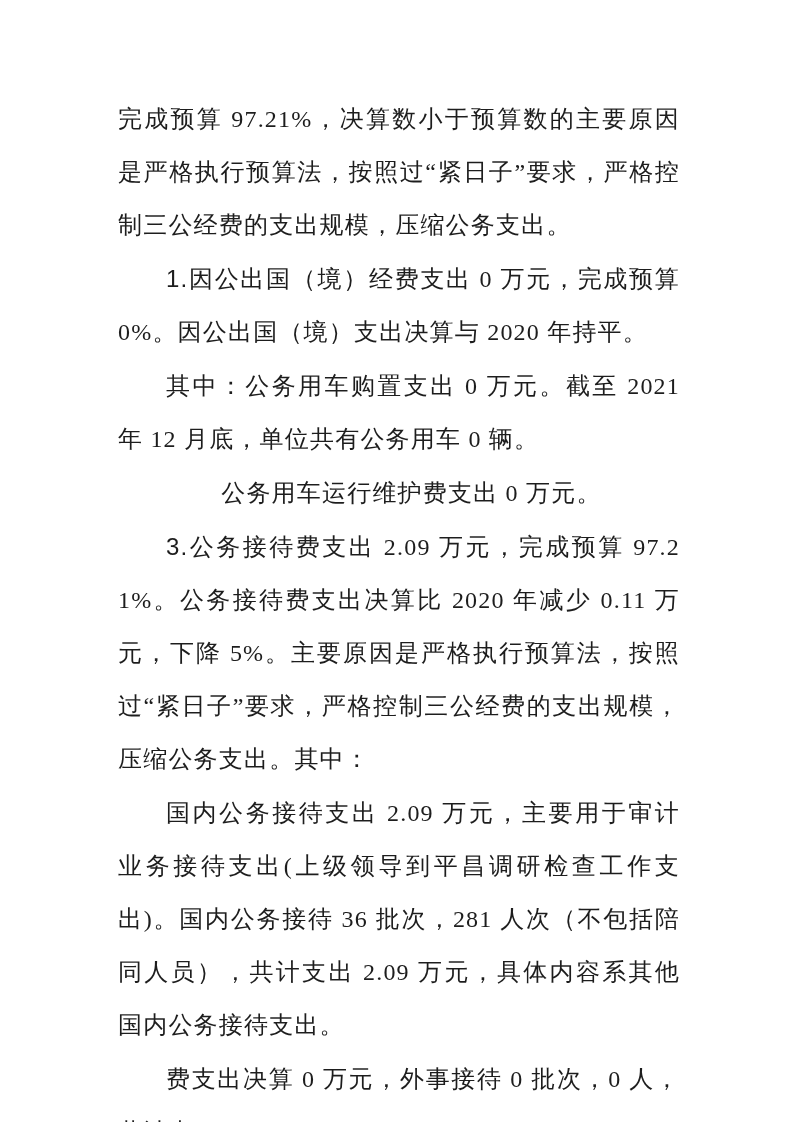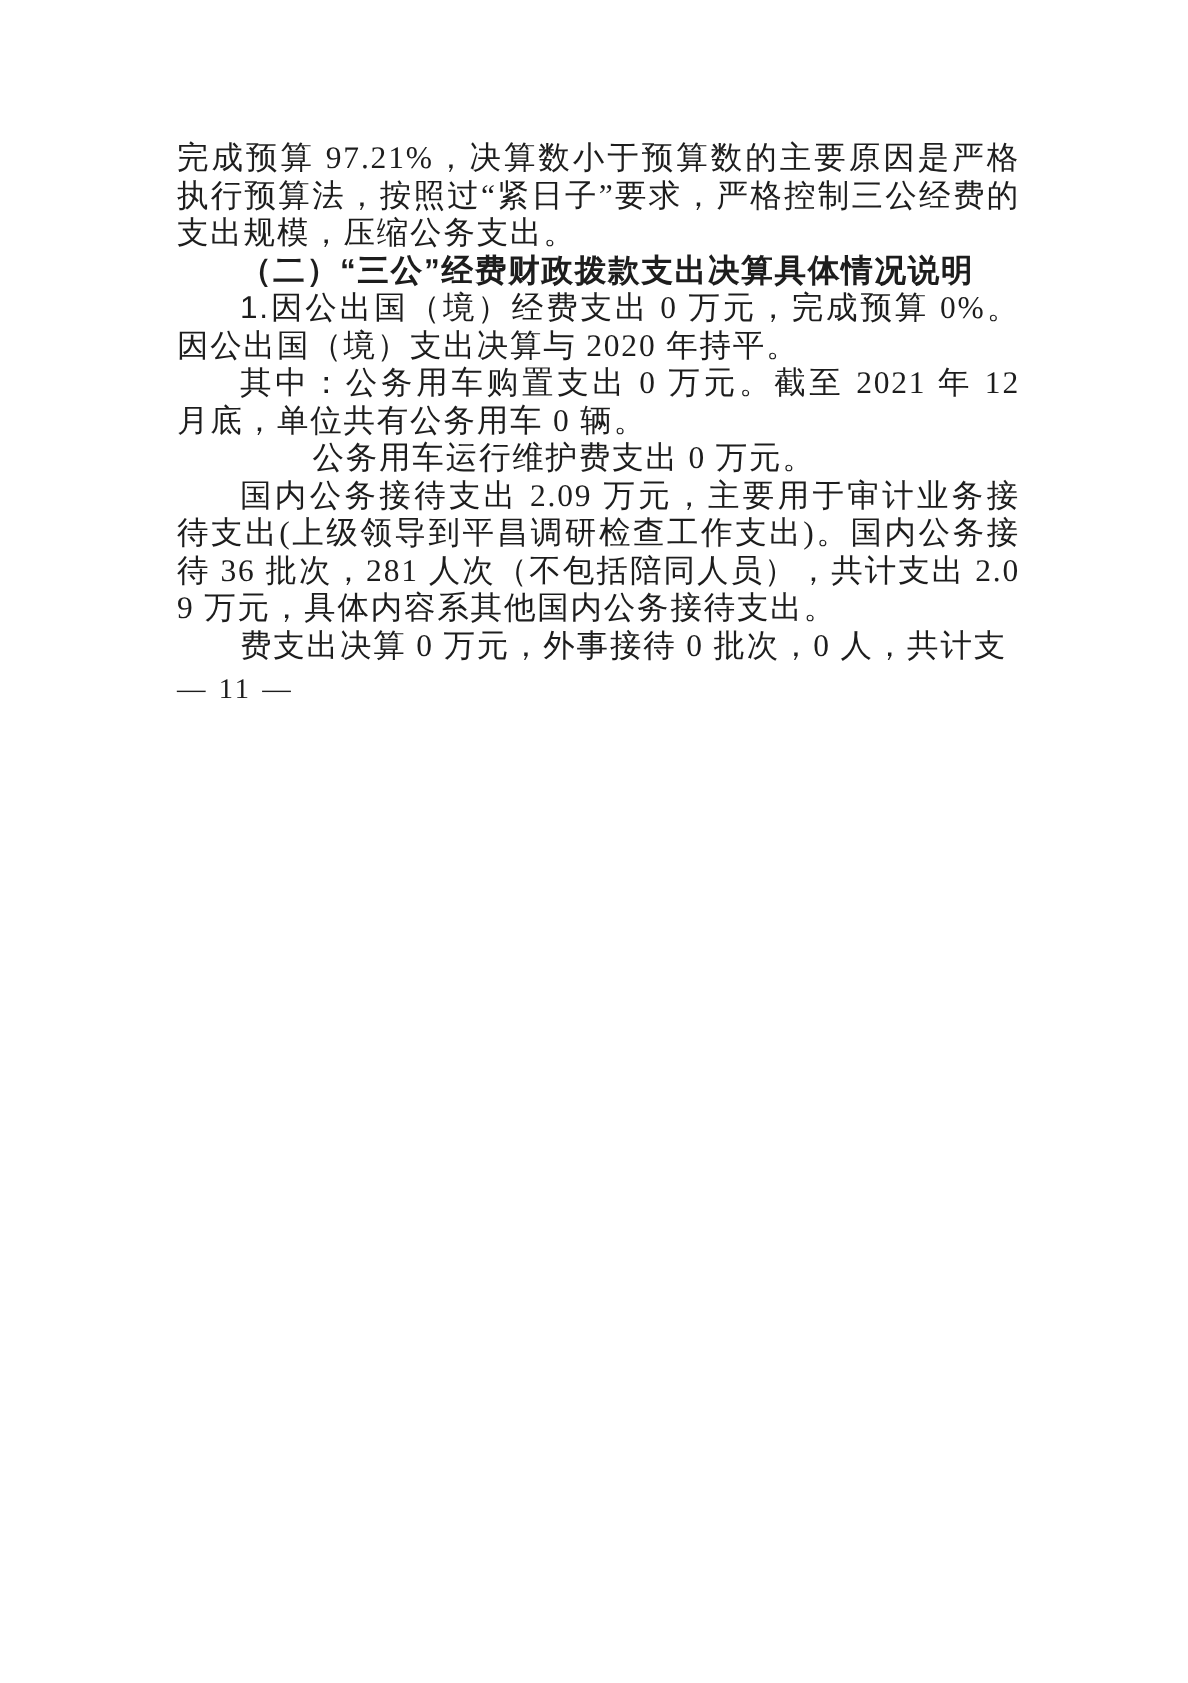--- a/index.html
+++ b/index.html
@@ -13,22 +13,22 @@
     height: 1122px;
     background: #ffffff;
     box-sizing: border-box;
     padding: 93px 112px 0 118px;
     overflow: hidden;
     font-family: "Liberation Serif", "DejaVu Serif", serif;
     color: #1d1d1d;
   }
   .body-text p {
     margin: 0;
-    font-size: 21px;
-    line-height: 25px;
+    font-size: 24px;
+    line-height: 53px;
     text-align: justify;
     letter-spacing: 1.2px;
     word-break: break-all;
   }
   .indent2 { text-indent: 2em; }
   .indent45 { text-indent: 4.3em; }
   .b {
     font-weight: 400;
     font-family: "Liberation Sans", "DejaVu Sans", sans-serif;
   }
@@ -45,30 +45,30 @@
   }
 </style>
 </head>
 <body>
 
 <div class="page">
   <div class="body-text">
 
     <p><span>完成预算 97.21%，决算数小于预算数的主要原因是严格执行预算法，按照过“紧日子”要求，严格控制三公经费的支出规模，压缩公务支出。</span></p>
 
-    <p class="indent2 heading"><span>（二）“三公”经费财政拨款支出决算具体情况说明</span></p>
 
 
     <p class="indent2"><span class="b">1.因公出国（境）经费支出</span><span> 0 万元，完成预算 0%。因公出国（境）支出决算与 2020 年持平。</span></p>
 
 
     <p class="indent2"><span>其中：</span><span class="b">公务用车购置支出</span><span> 0 万元。截至 2021 年 12 月底，单位共有公务用车 0 辆。</span></p>
 
     <p class="indent45"><span class="b">公务用车运行维护费支出</span><span> 0 万元。</span></p>
 
+    <p class="indent2"><span class="b">3.公务接待费支出</span><span> 2.09 万元，完成预算 97.21%。公务接待费支出决算比 2020 年减少 0.11 万元，下降 5%。主要原因是严格执行预算法，按照过“紧日子”要求，严格控制三公经费的支出规模，压缩公务支出。其中：</span></p>
 
     <p class="indent2"><span class="b">国内公务接待支出</span><span> 2.09 万元，主要用于审计业务接待支出(上级领导到平昌调研检查工作支出)。国内公务接待 36 批次，281 人次（不包括陪同人员），共计支出 2.09 万元，具体内容系其他国内公务接待支出。</span></p>
 
     <p class="indent2"><span class="b">费支出决算</span><span> 0 万元，外事接待 0 批次，0 人，共计支</span></p>
 
   </div>
 
   <div class="footer">— 11 —</div>
 </div>
 

